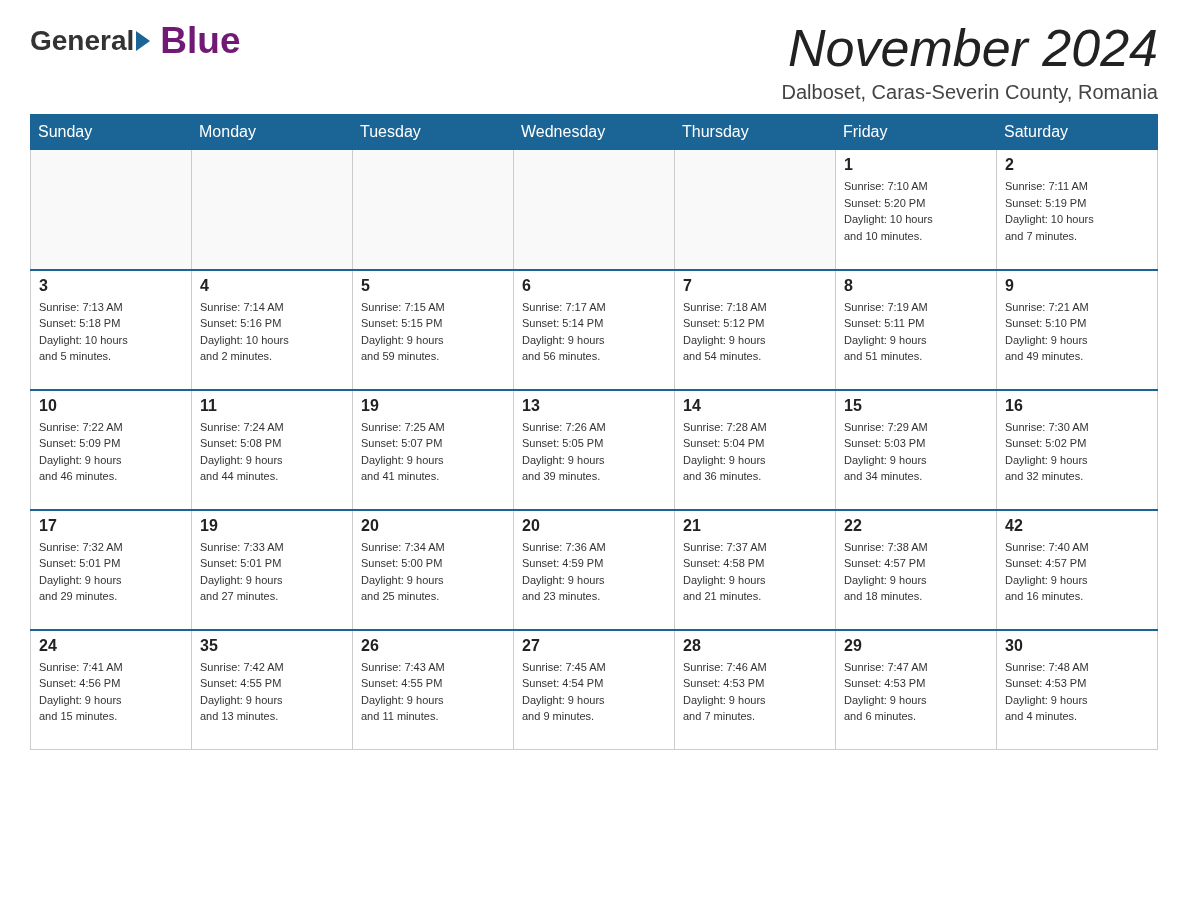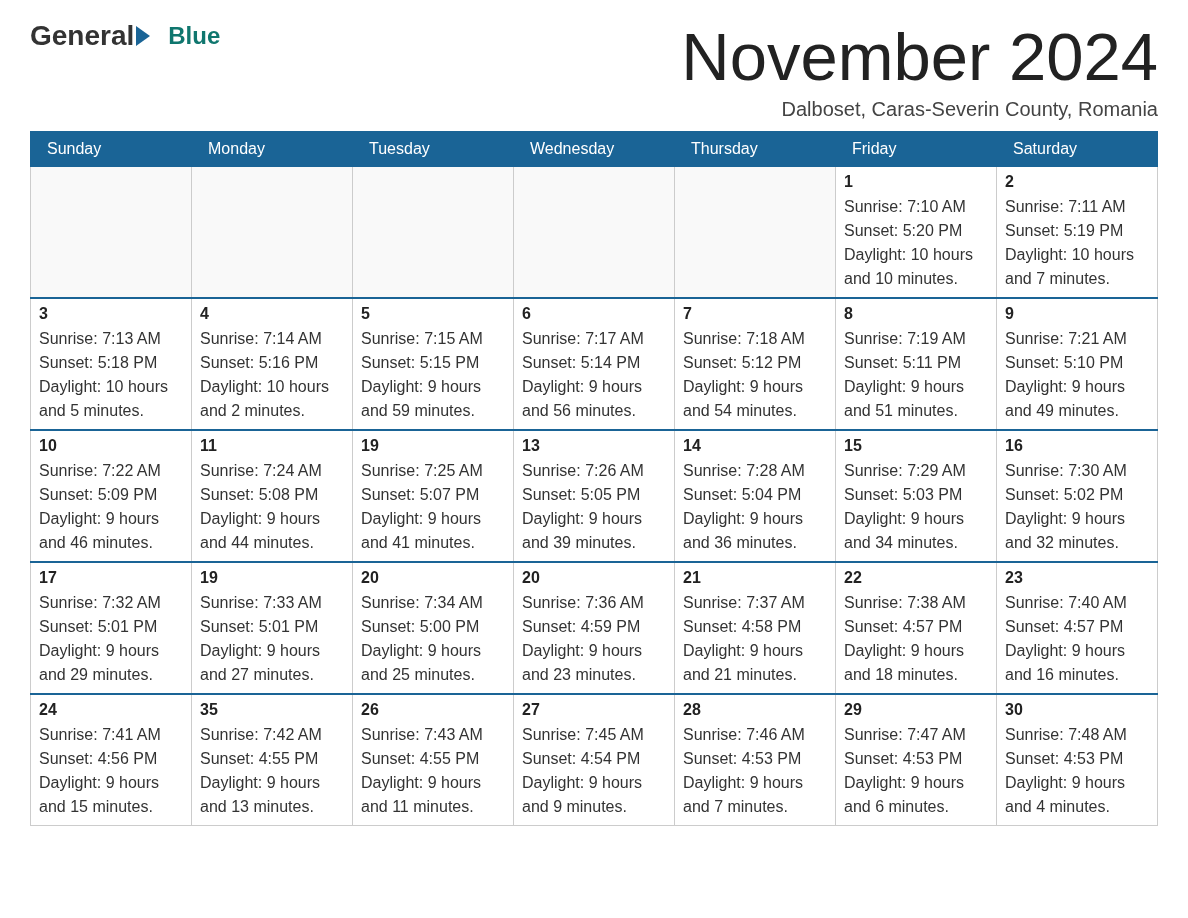--- a/index.html
+++ b/index.html
@@ -36,48 +36,49 @@
     }
     .logo-arrow {
       width: 0;
       height: 0;
       border-left: 14px solid #1a6496;
       border-top: 10px solid transparent;
       border-bottom: 10px solid transparent;
       margin-left: 2px;
     }
     .logo-blue {
-      font-size: 24px;
+      font-size: 37px;
       font-weight: bold;
-      color: #0f766e;
-      margin-left: 18px;
+      color: #701a75;
+      margin-left: 10px;
     }
     .title-block {
       text-align: right;
     }
     .month-year {
-      font-size: 67px;
+      font-size: 52px;
       font-weight: normal;
       color: #222;
       line-height: 1.1;
+      font-style: italic;
     }
     .location {
       font-size: 20px;
       color: #444;
       margin-top: 4px;
     }
     .calendar {
       width: 100%;
       border-collapse: collapse;
       margin-top: 10px;
     }
     .calendar th {
       background-color: #1a6496;
       color: #fff;
-      padding: 8px 16px;
+      padding: 8px 7px;
       font-size: 16px;
       font-weight: normal;
       text-align: left;
       border: 1px solid #1a6496;
     }
     .calendar td {
       vertical-align: top;
       padding: 6px 8px;
       border: 1px solid #ccc;
       font-size: 13px;
@@ -87,21 +88,21 @@
       height: 120px;
     }
     .day-number {
       font-size: 16px;
       font-weight: bold;
       color: #222;
       display: block;
       margin-bottom: 4px;
     }
     .day-info {
-      font-size: 16px;
+      font-size: 11px;
       color: #333;
       line-height: 1.5;
     }
     .empty-cell {
       background: #f9f9f9;
     }
     .row-divider td {
       border-top: 2px solid #1a6496;
     }
   </style>
@@ -231,21 +232,21 @@
         </td>
         <td>
           <span class="day-number">21</span>
           <div class="day-info">Sunrise: 7:37 AM<br>Sunset: 4:58 PM<br>Daylight: 9 hours<br>and 21 minutes.</div>
         </td>
         <td>
           <span class="day-number">22</span>
           <div class="day-info">Sunrise: 7:38 AM<br>Sunset: 4:57 PM<br>Daylight: 9 hours<br>and 18 minutes.</div>
         </td>
         <td>
-          <span class="day-number">23</span>
+          <span class="day-number">42</span>
           <div class="day-info">Sunrise: 7:40 AM<br>Sunset: 4:57 PM<br>Daylight: 9 hours<br>and 16 minutes.</div>
         </td>
       </tr>
       <tr class="row-divider">
         <td>
           <span class="day-number">24</span>
           <div class="day-info">Sunrise: 7:41 AM<br>Sunset: 4:56 PM<br>Daylight: 9 hours<br>and 15 minutes.</div>
         </td>
         <td>
           <span class="day-number">35</span>

